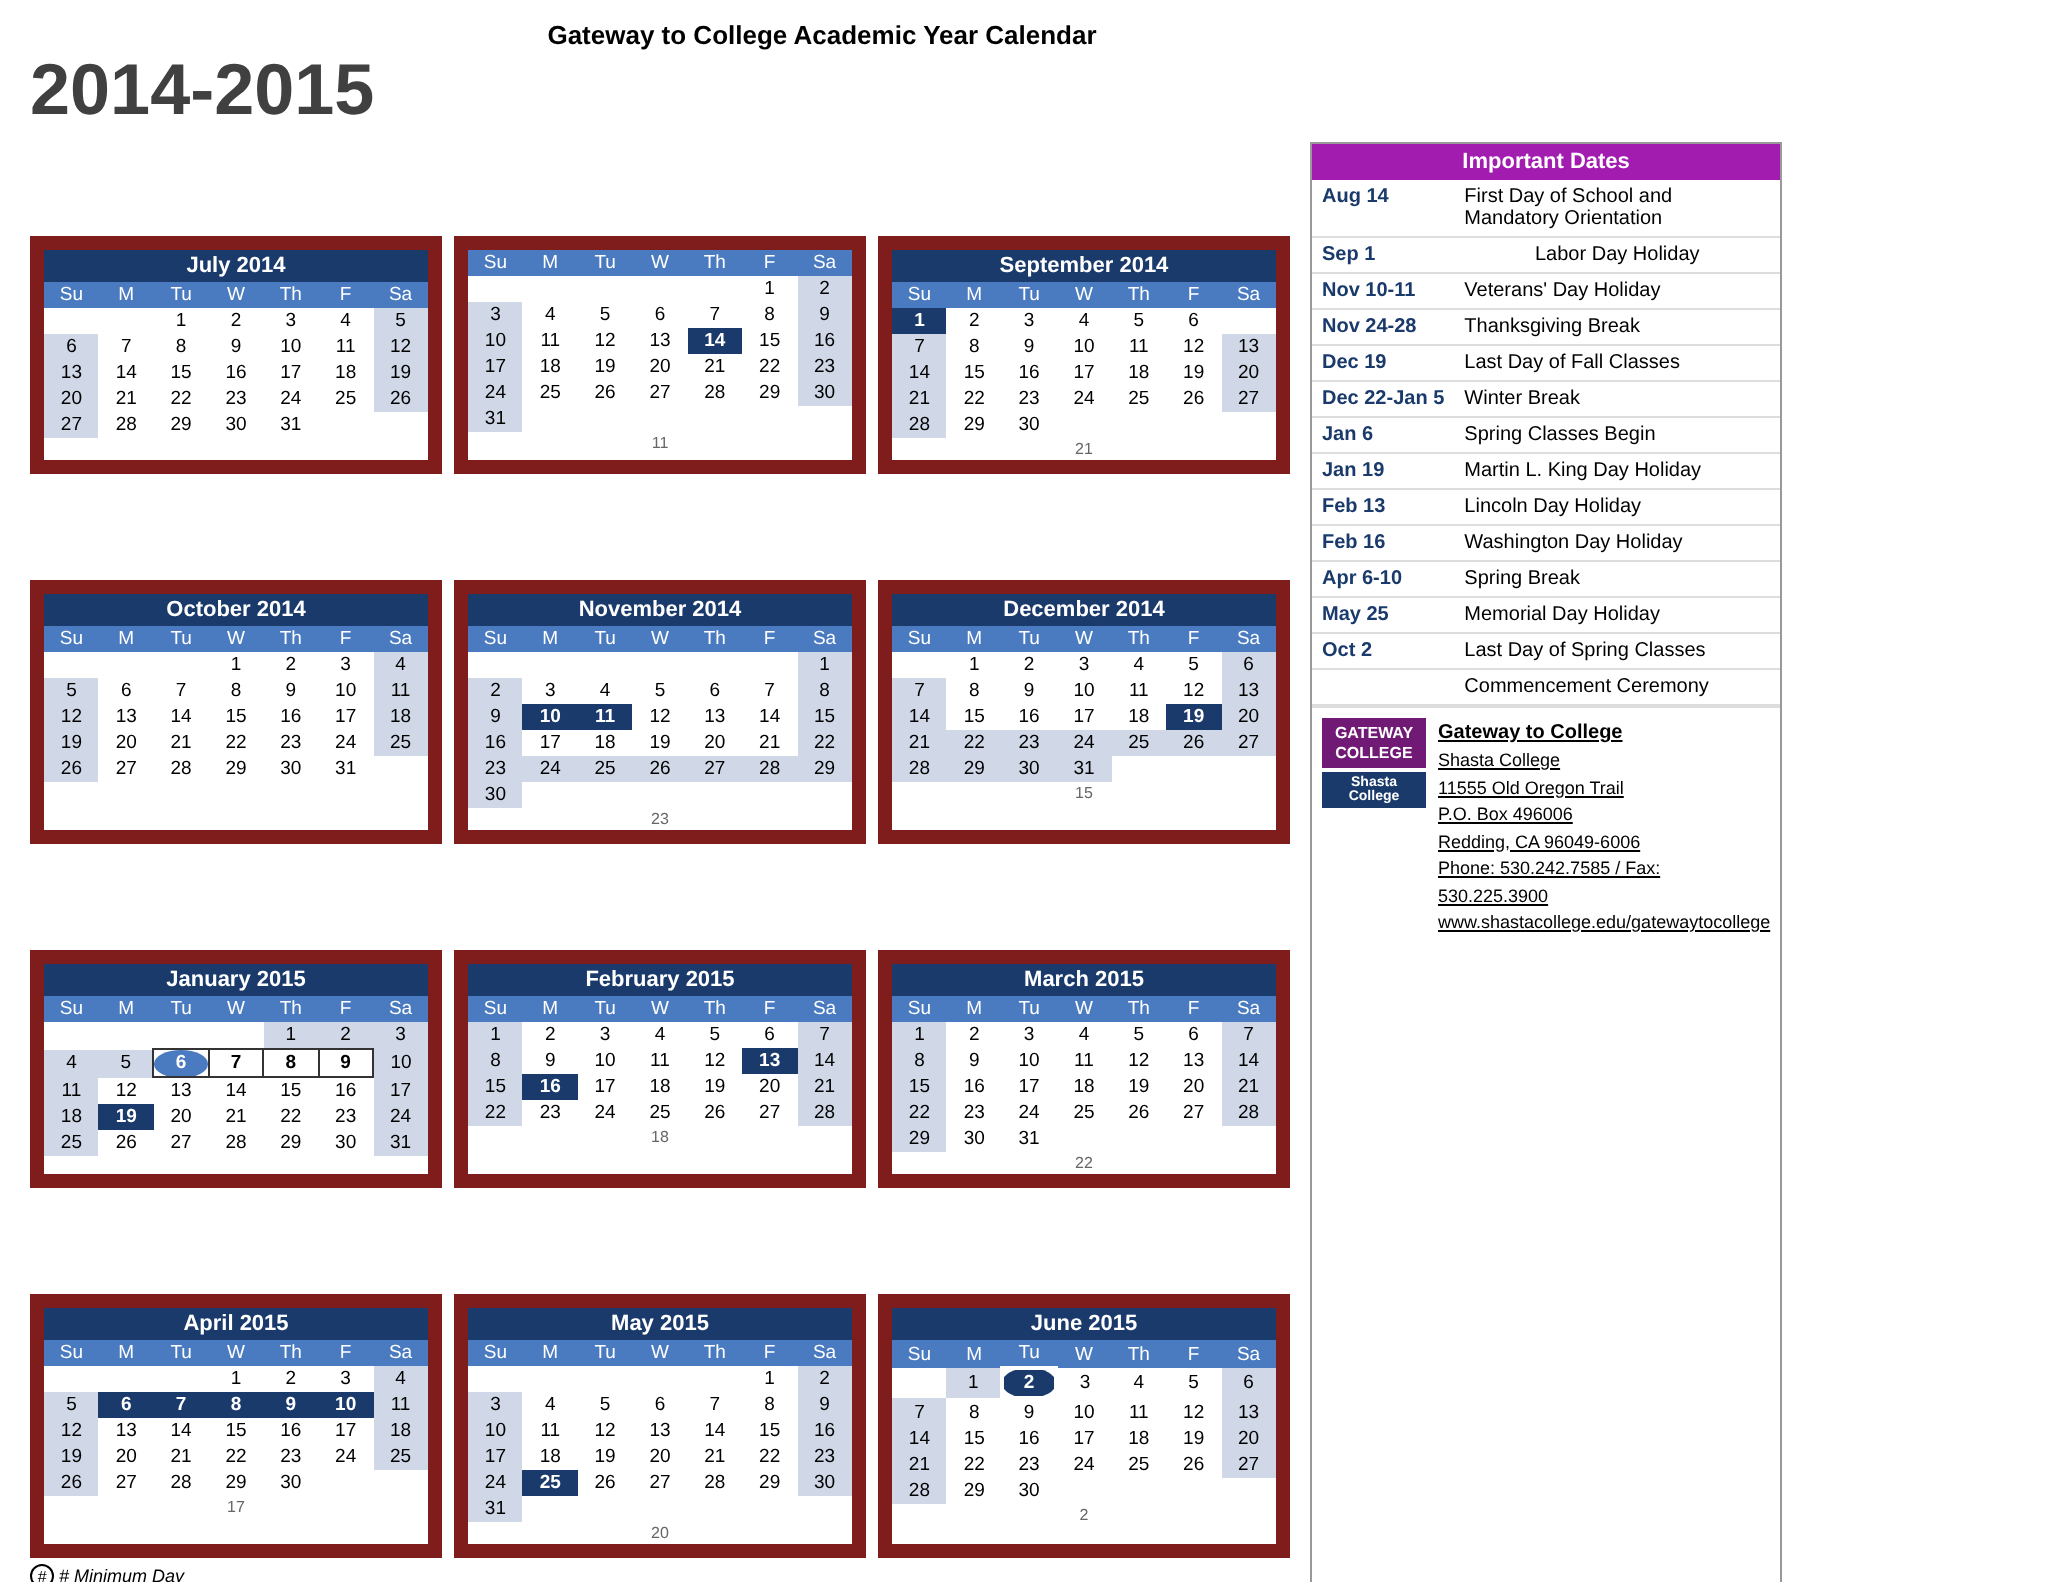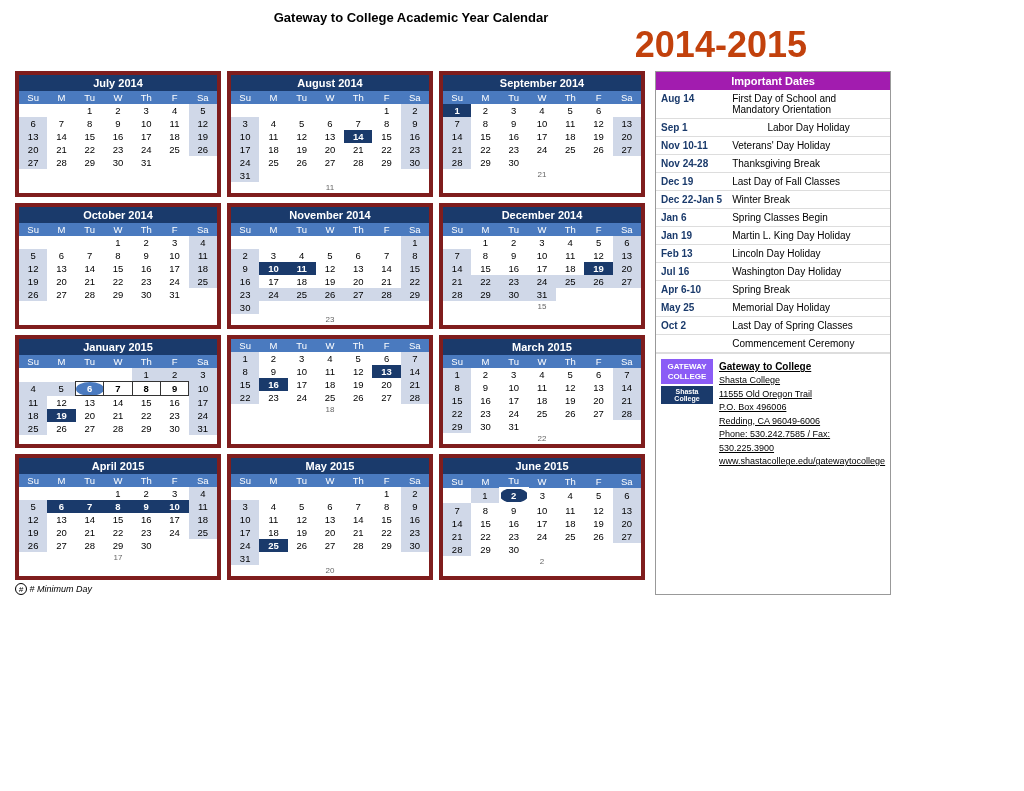--- a/index.html
+++ b/index.html
@@ -15,41 +15,42 @@
       padding: 10px 15px;
       width: 822px;
     }
     .main-title {
       text-align: center;
       font-size: 13px;
       font-weight: bold;
       margin-bottom: 2px;
     }
     .year-title {
-      text-align: right;
+      text-align: left;
       font-size: 36px;
       font-weight: bold;
-      color: #c2410c;
+      color: #404040;
       margin-bottom: 8px;
       line-height: 1;
     }
     .content-area {
       display: flex;
       gap: 10px;
     }
     .calendars-area {
       flex: 0 0 630px;
     }
     .calendars-grid {
       display: grid;
       grid-template-columns: repeat(3, 1fr);
       gap: 6px;
     }
     .month-calendar {
-      border: 4px solid #7f1d1d;
+      border: 7px solid #7f1d1d;
+      margin-top: 47px;
     }
     .month-header {
       background: #1a3a6b;
       color: #fff;
       text-align: center;
       font-weight: bold;
       font-size: 11px;
       padding: 2px 0;
     }
     .cal-table {
@@ -131,21 +132,21 @@
       gap: 6px;
       border-top: 1px solid #ddd;
     }
     .logo-area {
       display: flex;
       flex-direction: column;
       gap: 2px;
       align-items: center;
     }
     .logo-gateway {
-      background: #8b5cf6;
+      background: #701a75;
       color: #fff;
       font-size: 8px;
       font-weight: bold;
       padding: 3px 4px;
       text-align: center;
       line-height: 1.2;
       width: 52px;
     }
     .logo-shasta {
       background: #1a3a6b;
@@ -249,21 +250,20 @@
                   <td class="">29</td>
                   <td class="">30</td>
                   <td class="">31</td>
                   <td class="empty"></td>
                   <td class="empty"></td>
                 </tr>
               </tbody>
             </table>
           </div>
           <div class="month-calendar">
-            <div class="month-header">August 2014</div>
             <table class="cal-table">
               <thead>
                 <tr>
                   <th>Su</th>
                   <th>M</th>
                   <th>Tu</th>
                   <th>W</th>
                   <th>Th</th>
                   <th>F</th>
                   <th>Sa</th>
@@ -657,20 +657,21 @@
                   <td class="">27</td>
                   <td class="">28</td>
                   <td class="">29</td>
                   <td class="">30</td>
                   <td class="weekend">31</td>
                 </tr>
               </tbody>
             </table>
           </div>
           <div class="month-calendar">
+            <div class="month-header">February 2015</div>
             <table class="cal-table">
               <thead>
                 <tr>
                   <th>Su</th>
                   <th>M</th>
                   <th>Tu</th>
                   <th>W</th>
                   <th>Th</th>
                   <th>F</th>
                   <th>Sa</th>
@@ -1034,21 +1035,21 @@
             </tr>
             <tr>
               <td>Jan 19</td>
               <td style="white-space: pre-line;">Martin L. King Day Holiday</td>
             </tr>
             <tr>
               <td>Feb 13</td>
               <td style="white-space: pre-line;">Lincoln Day Holiday</td>
             </tr>
             <tr>
-              <td>Jul 16</td>
+              <td>Feb 16</td>
               <td style="white-space: pre-line;">Washington Day Holiday</td>
             </tr>
             <tr>
               <td>Apr 6-10</td>
               <td style="white-space: pre-line;">Spring Break</td>
             </tr>
             <tr>
               <td>May 25</td>
               <td style="white-space: pre-line; margin-left: 36px;">Memorial Day Holiday</td>
             </tr>

